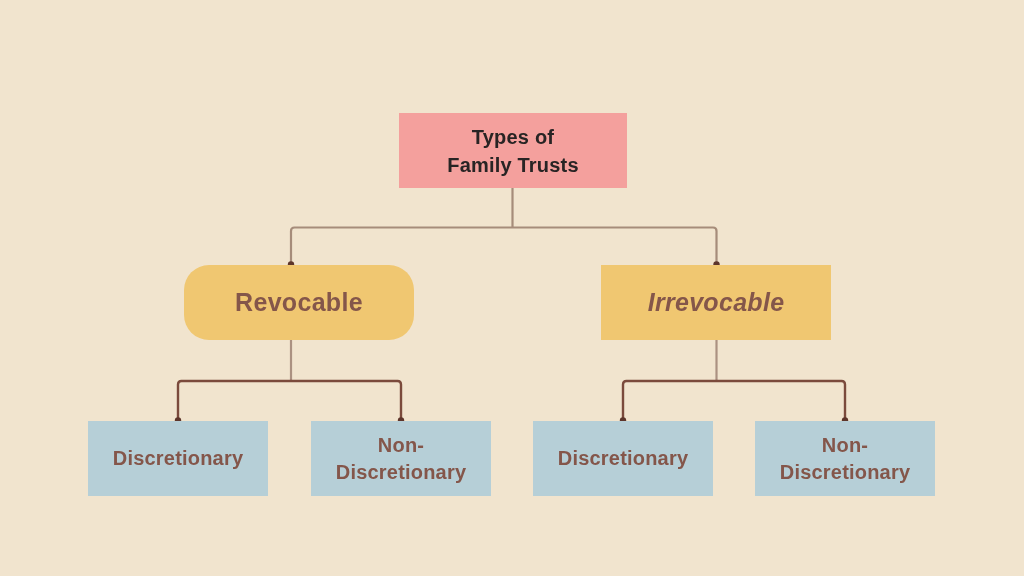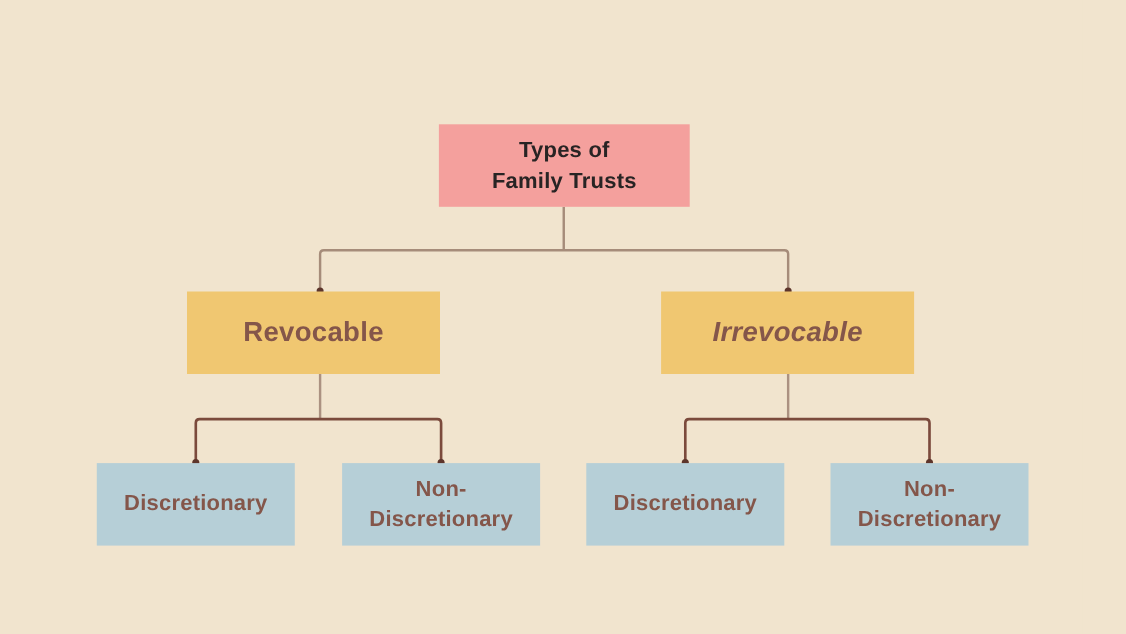--- a/index.html
+++ b/index.html
@@ -16,21 +16,21 @@
   .l1{stroke:var(--connector-primary);stroke-width:2.2px;}
   .stub{stroke:var(--connector-stub);stroke-width:2.2px;}
   .l2{stroke:var(--connector-secondary);stroke-width:2.4px;}
   .dot{fill:var(--connector-dot);stroke:none;}
   .node{position:absolute;display:flex;align-items:center;justify-content:center;
         text-align:center;font-weight:bold;white-space:pre-line;box-sizing:border-box;}
   .node-root{left:399px;top:113px;width:228px;height:75px;background:var(--root-box);
         color:var(--root-text);font-size:20px;line-height:1.4;letter-spacing:.2px;}
   .node-branch{top:265px;width:230px;height:75px;background:var(--branch-box);
         color:var(--branch-text);font-size:25px;letter-spacing:.3px;}
-  .node-branch.left{left:170px;}
+  .node-branch.left{left:184px;border-radius:25px;}
   .node-branch.right{left:601px;font-style:italic;}
   .node-leaf{top:421px;width:180px;height:75px;background:var(--leaf-box);
         color:var(--branch-text);font-size:20px;line-height:1.35;letter-spacing:.2px;}
   .leaf-1{left:88px;} .leaf-2{left:311px;} .leaf-3{left:533px;} .leaf-4{left:755px;}
 </style>
 </head>
 <body>
 
 <div class="stage">
 

